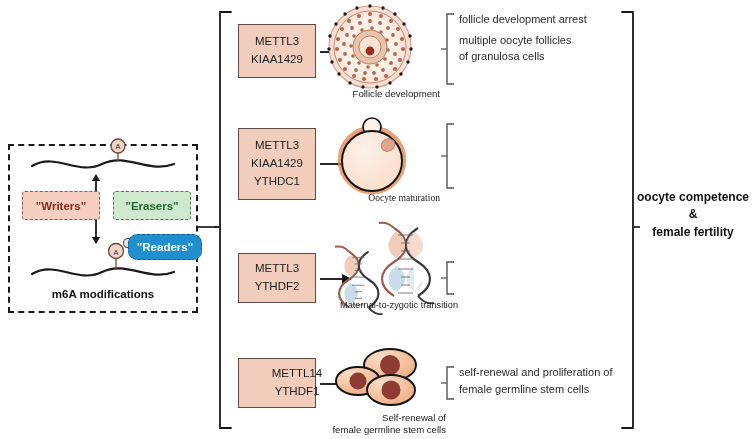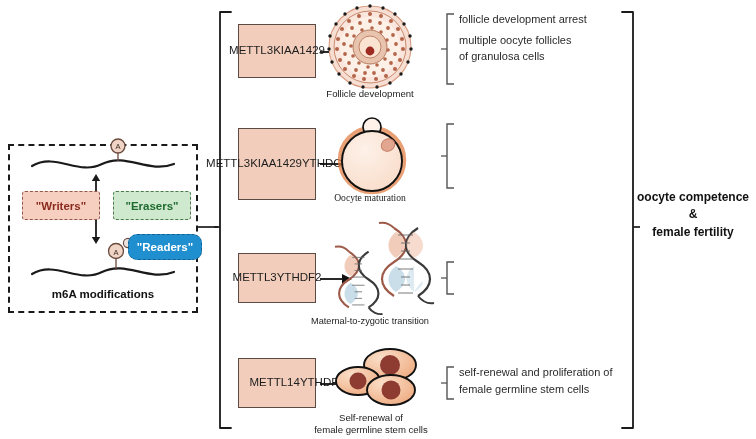--- a/index.html
+++ b/index.html
@@ -43,38 +43,38 @@
     left:128px;top:234px;width:74px;height:26px;
     background:#1f8fd0;border:1.6px dashed #13608f;color:#ffffff;
     border-radius:9px;
   }
 
   
   .genebox{
     box-sizing:border-box;
     background:#f2cdbb;
     border:1.7px solid #5c4b44;
-    display:flex;flex-direction:row;
+    display:flex;flex-direction:column;
     align-items:center;justify-content:center;
     font-size:11.5px;color:#1c1c1c;
     line-height:1.55;
     width:78px;
   }
   #gene-1{left:238px;top:24px;height:54px;}
   #gene-2{left:238px;top:128px;height:72px;}
   #gene-3{left:238px;top:253px;height:50px;}
   #gene-4{left:238px;top:358px;height:50px;padding-left:40px;}
 
   
   .illus-caption{
-    text-align:center;font-size:9.6px;color:#1c1c1c;line-height:1.3;
+    text-align:right;font-size:9.6px;color:#1c1c1c;line-height:1.3;
   }
   #cap-1{left:300px;top:88px;width:140px;}
   #cap-2{left:300px;top:192px;width:140px;font-family:Liberation Serif, serif;}
-  #cap-3{left:282px;top:316px;width:176px;font-size:9.2px;}
+  #cap-3{left:282px;top:300px;width:176px;font-size:9.2px;}
   #cap-4{left:296px;top:412px;width:150px;}
 
   
   .outcomes{font-size:11px;color:#2a2a2a;line-height:1.52;}
   .outcomes div{white-space:nowrap;}
   #out-1{left:459px;top:11px;}
   #out-2{left:459px;top:121px;}
   #out-3{left:459px;top:259px;}
   #out-4{left:459px;top:364px;}
 

